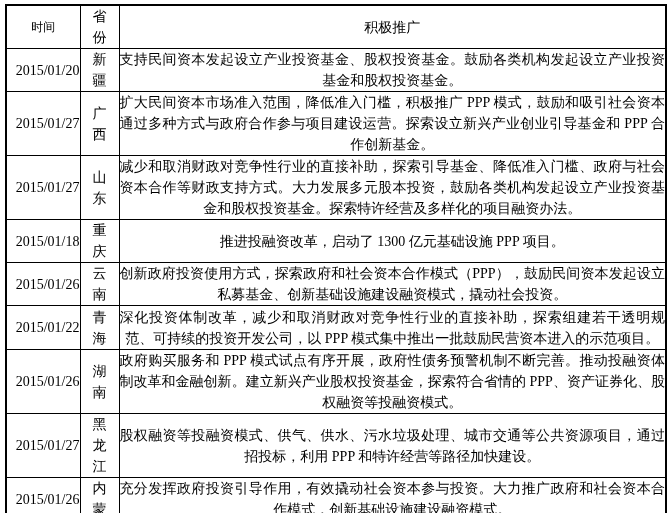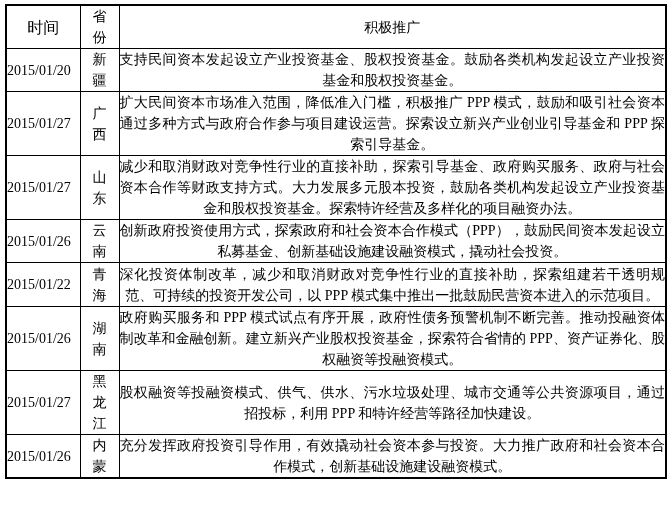--- a/index.html
+++ b/index.html
@@ -22,21 +22,21 @@
     font-size: 14px;
     line-height: 21px;
     font-weight: normal;
     padding: 0;
     vertical-align: middle;
     overflow: hidden;
   }
   col.col-time { width: 74px; }
   col.col-province { width: 39px; }
   .time-cell {
-    text-align: left;
+    text-align: right;
     font-size: 13px;
     letter-spacing: 0;
   }
   .province-cell {
     text-align: center;
     white-space: pre-line;
     line-height: 21px;
   }
   .content-cell {
     padding: 0 5px;
@@ -55,47 +55,53 @@
 
 <div class="table-wrap">
   <table class="report-table">
     <colgroup>
       <col class="col-time">
       <col class="col-province">
       <col class="col-content">
     </colgroup>
     <tbody>
       <tr class="header-row h43">
-        <td class="time-cell" style="font-size:16px;margin-top:29px;">时间</td>
+        <td class="time-cell" style="font-size:12px;margin-top:29px;">时间</td>
         <td class="province-cell">省
 份</td>
         <td class="content-cell">积极推广</td>
       </tr>
 
       <tr class="h42">
         <td class="time-cell">2015/01/20</td>
         <td class="province-cell">新
 疆</td>
         <td class="content-cell">支持民间资本发起设立产业投资基金、股权投资基金。鼓励各类机构发起设立产业投资基金和股权投资基金。</td>
       </tr>
 
       <tr class="h63">
         <td class="time-cell">2015/01/27</td>
         <td class="province-cell">广
 西</td>
-        <td class="content-cell">扩大民间资本市场准入范围，降低准入门槛，积极推广 PPP 模式，鼓励和吸引社会资本通过多种方式与政府合作参与项目建设运营。探索设立新兴产业创业引导基金和 PPP 探索引导基金。</td>
+        <td class="content-cell">扩大民间资本市场准入范围，降低准入门槛，积极推广 PPP 模式，鼓励和吸引社会资本通过多种方式与政府合作参与项目建设运营。探索设立新兴产业创业引导基金和 PPP 合作创新基金。</td>
       </tr>
 
       <tr class="h63">
         <td class="time-cell">2015/01/27</td>
         <td class="province-cell">山
 东</td>
-        <td class="content-cell">减少和取消财政对竞争性行业的直接补助，探索引导基金、政府购买服务、政府与社会资本合作等财政支持方式。大力发展多元股本投资，鼓励各类机构发起设立产业投资基金和股权投资基金。探索特许经营及多样化的项目融资办法。</td>
+        <td class="content-cell">减少和取消财政对竞争性行业的直接补助，探索引导基金、降低准入门槛、政府与社会资本合作等财政支持方式。大力发展多元股本投资，鼓励各类机构发起设立产业投资基金和股权投资基金。探索特许经营及多样化的项目融资办法。</td>
       </tr>
 
+      <tr class="h42">
+        <td class="time-cell">2015/01/18</td>
+        <td class="province-cell">重
+庆</td>
+        <td class="content-cell">推进投融资改革，启动了 1300 亿元基础设施 PPP 项目。</td>
+      </tr>
 
       <tr class="h43">
         <td class="time-cell">2015/01/26</td>
         <td class="province-cell">云
 南</td>
         <td class="content-cell">创新政府投资使用方式，探索政府和社会资本合作模式（PPP），鼓励民间资本发起设立私募基金、创新基础设施建设融资模式，撬动社会投资。</td>
       </tr>
 
       <tr class="h44">
         <td class="time-cell">2015/01/22</td>

